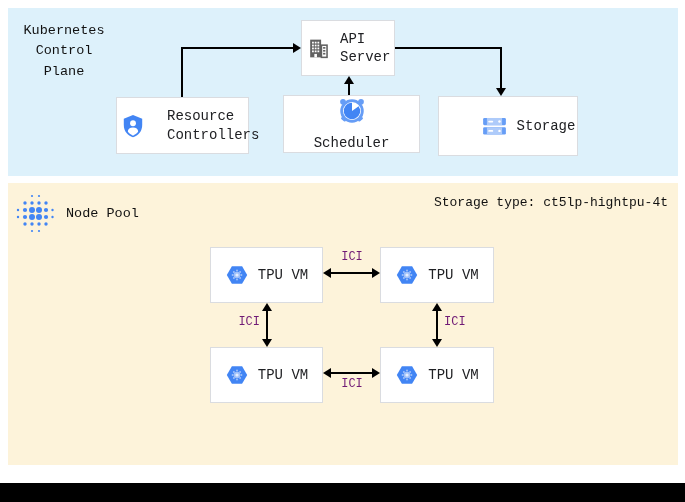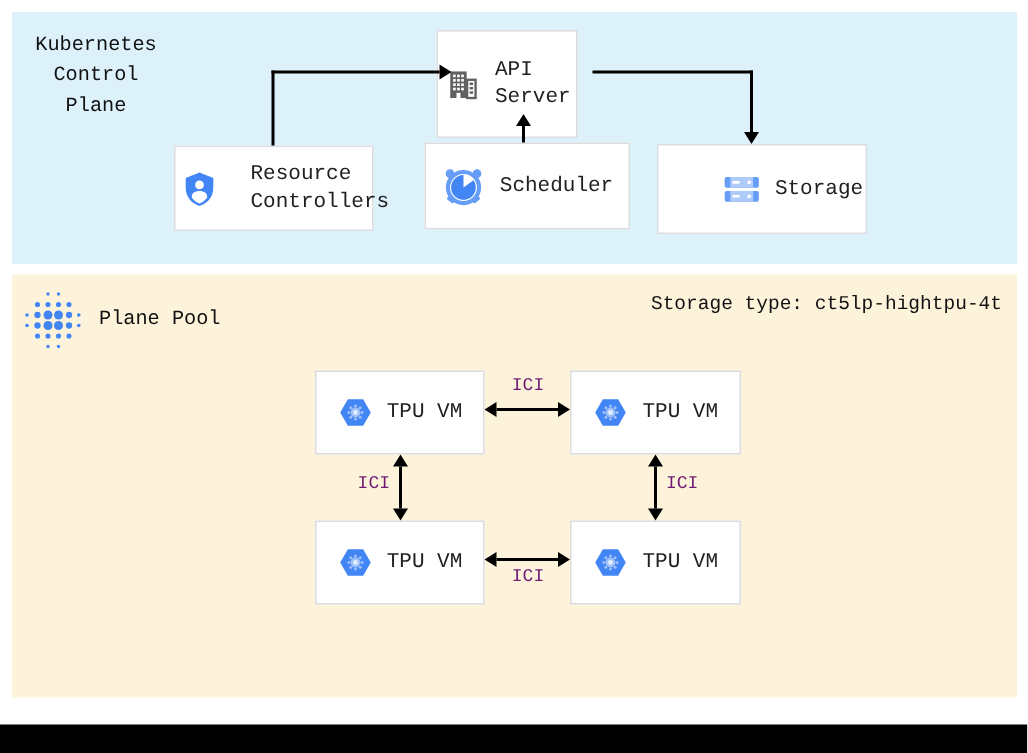--- a/index.html
+++ b/index.html
@@ -38,21 +38,21 @@
 
 <div class="canvas">
 
   <div class="section section-control"></div>
 
   <div class="section section-nodepool"></div>
 
   <div class="side-label cp-label">Kubernetes
 Control Plane</div>
 
-  <div class="node-box" style="left:291px;top:20px;width:94px;height:72px;">
+  <div class="node-box" style="left:301px;top:20px;width:94px;height:56px;">
     <span>
       <svg width="25" height="25" viewBox="0 0 24 24">
         <rect x="4" y="3.5" width="10.5" height="17" fill="#616161"></rect>
         <g fill="#ffffff">
           <rect x="5.8" y="5.5" width="1.7" height="1.7"></rect>
             <rect x="8.4" y="5.5" width="1.7" height="1.7"></rect>
             <rect x="11" y="5.5" width="1.7" height="1.7"></rect>
           <rect x="5.8" y="8.3" width="1.7" height="1.7"></rect>
             <rect x="8.4" y="8.3" width="1.7" height="1.7"></rect>
             <rect x="11" y="8.3" width="1.7" height="1.7"></rect>
@@ -79,21 +79,21 @@
     <span>
       <svg width="26" height="26" viewBox="0 0 24 24">
         <path d="M12 1.8 L20.5 5.2 V11 C20.5 16.8 17 20.7 12 22.4 C7 20.7 3.5 16.8 3.5 11 V5.2 Z" fill="#4285f4"></path>
         <circle cx="12" cy="9.5" r="2.7" fill="#ffffff"></circle>
         <path d="M12 13.3 c-2.9 0 -4.7 1.4 -4.7 3.4 v0.7 c1.2 1.6 2.9 2.8 4.7 3.5 c1.8 -0.7 3.5 -1.9 4.7 -3.5 v-0.7 c0 -2 -1.8 -3.4 -4.7 -3.4 Z" fill="#ffffff"></path>
       </svg>
     </span>
     <span class="node-label w-mid">Resource Controllers</span>
   </div>
 
-  <div class="node-box" style="left:283px;top:95px;width:137px;height:58px;">
+  <div class="node-box" style="left:283px;top:95px;width:137px;height:58px;flex-direction:column;">
     <span>
       <svg width="30" height="30" viewBox="0 0 24 24">
         <circle cx="4.8" cy="5.4" r="2.3" fill="#669df6"></circle>
         <circle cx="19.2" cy="5.4" r="2.3" fill="#669df6"></circle>
         <rect x="3" y="18.4" width="4.4" height="2" rx="1" transform="rotate(38 5.2 19.4)" fill="#669df6"></rect>
         <rect x="16.6" y="18.4" width="4.4" height="2" rx="1" transform="rotate(-38 18.8 19.4)" fill="#669df6"></rect>
         <circle cx="12" cy="12.8" r="8.3" fill="#ffffff" stroke="#669df6" stroke-width="2.2"></circle>
         <path d="M12 12.8 L12 6.2 A6.6 6.6 0 1 0 17.3 8.9 Z" fill="#4285f4"></path>
       </svg>
     </span>
@@ -154,21 +154,21 @@
         <circle cx="32" cy="25" r="2.1"></circle>
         <circle cx="38.5" cy="25" r="1.2"></circle>
       <circle cx="11" cy="32" r="1.7"></circle>
         <circle cx="18" cy="32" r="1.7"></circle>
         <circle cx="25" cy="32" r="1.7"></circle>
         <circle cx="32" cy="32" r="1.7"></circle>
       <circle cx="18" cy="39" r="1.1"></circle>
         <circle cx="25" cy="39" r="1.1"></circle>
     </svg>
   </div>
-  <div class="side-label np-label">Plane Pool</div>
+  <div class="side-label np-label">Node Pool</div>
 
   <div class="machine-block">
     <div>Storage type: ct5lp-hightpu-4t</div>
   </div>
 
   <div class="node-box" style="left:210px;top:247px;width:113px;height:56px;">
     <span>
       <svg width="24" height="24" viewBox="0 0 24 24">
         <polygon points="1.8,12 6.9,3.2 17.1,3.2 22.2,12 17.1,20.8 6.9,20.8" fill="#4285f4"></polygon>
         <g fill="#9fc0f9">

